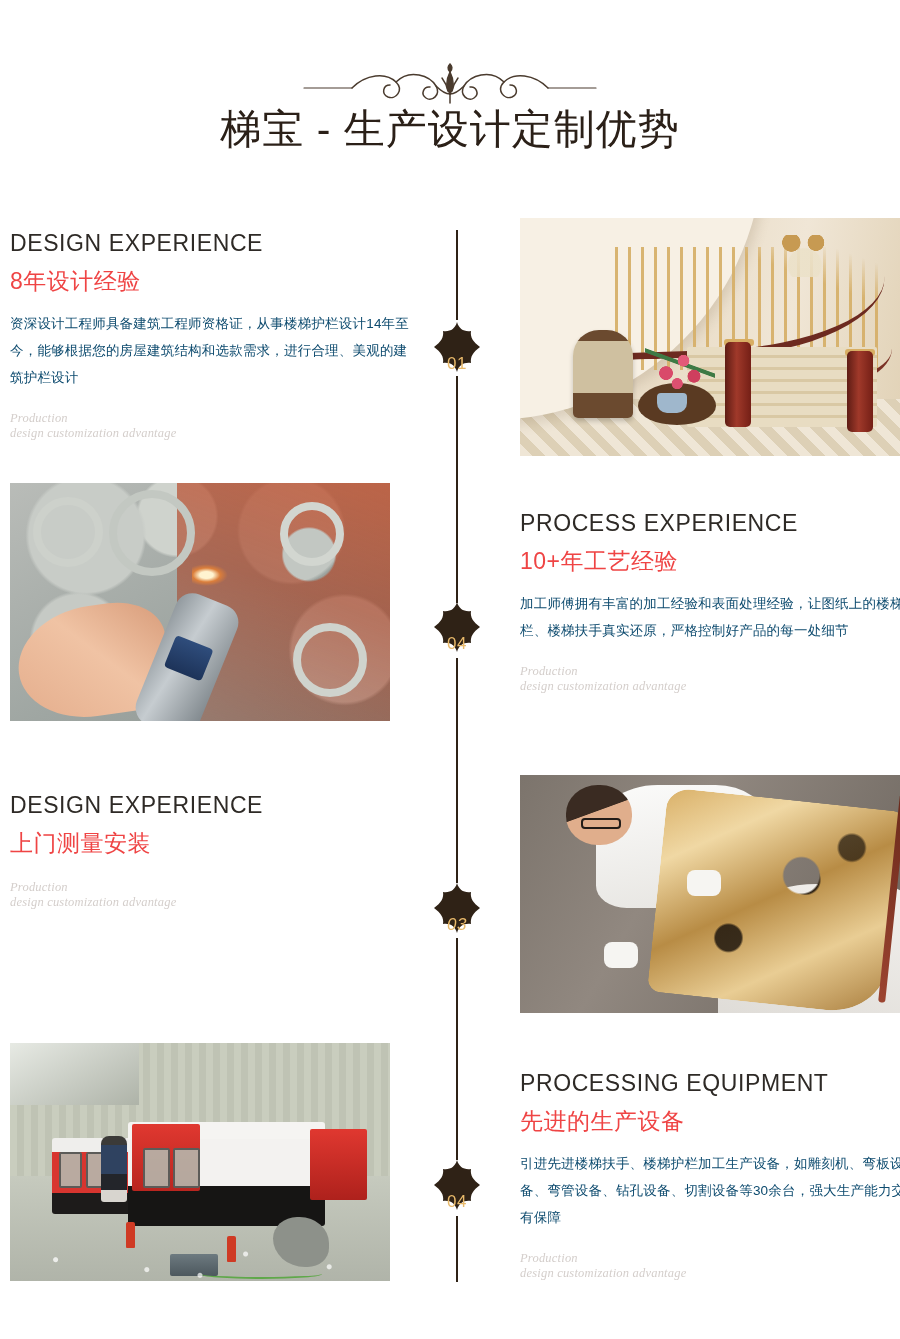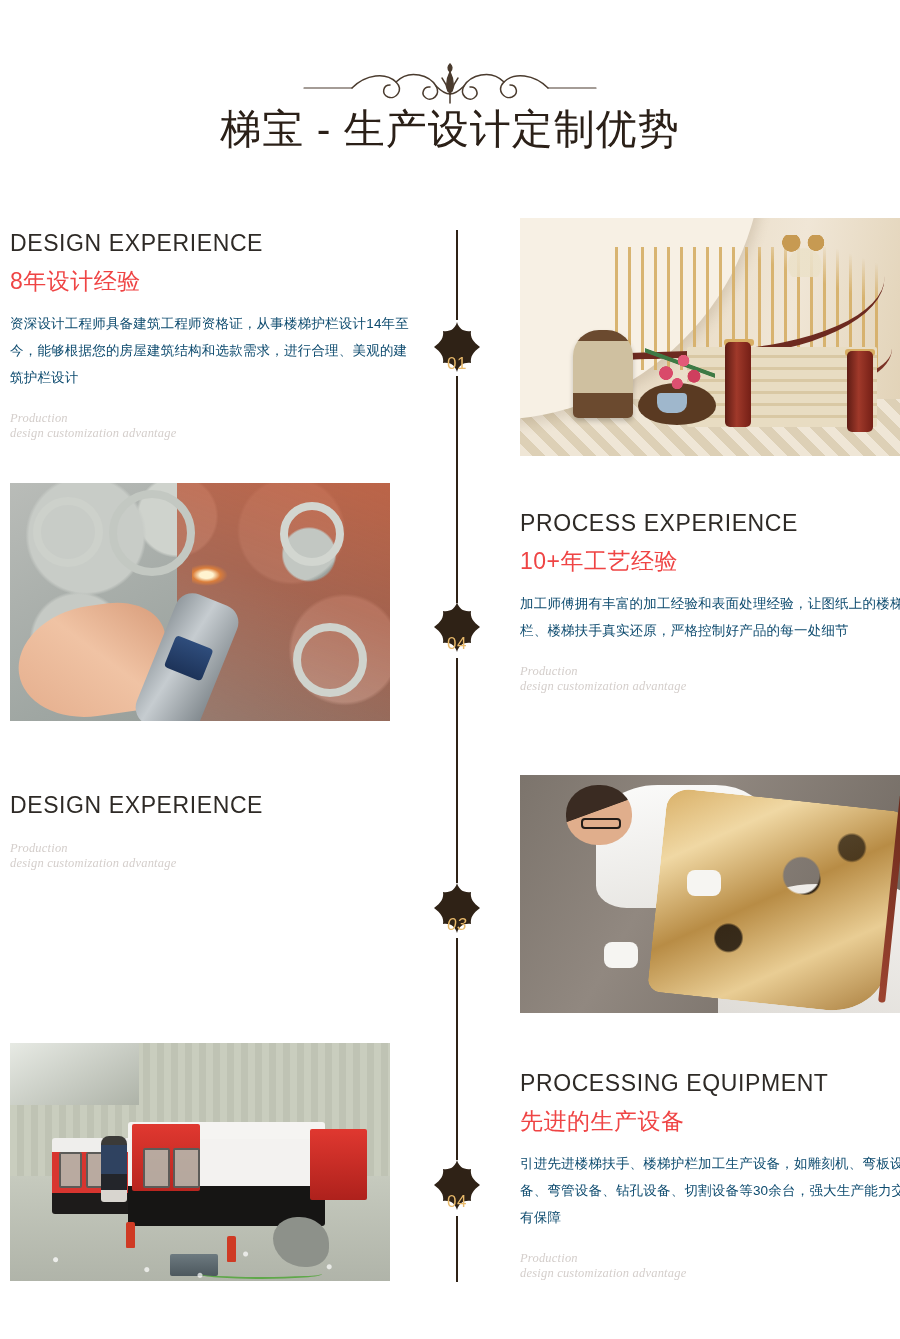--- a/index.html
+++ b/index.html
@@ -393,20 +393,21 @@
 
   <div class="badge" style="top:881px;font-style:italic;">
     <svg viewBox="0 0 62 54" aria-hidden="true">
       <path d="M31,2 C33,9 38,12 45,11 C44,17 47,22 54,27 C47,32 44,37 45,43 C38,42 33,45 31,52 C29,45 24,42 17,43 C18,37 15,32 8,27 C15,22 18,17 17,11 C24,12 29,9 31,2 Z" fill="#2f2216"></path>
     </svg>
     <span class="num">03</span>
   </div>
 
   <div class="txt" style="left:10px;top:790px;">
     <div class="eng">DESIGN EXPERIENCE</div>
+    <div class="cn">上门测量安装</div>
     <div class="script">
       <div>Production</div>
       <div>design customization advantage</div>
     </div>
   </div>
 
   <div class="photo fac" style="left:10px;top:1043px;">
     <div class="ph-inner">
       <div class="f-wall"></div>
       <div class="f-roof"></div>

